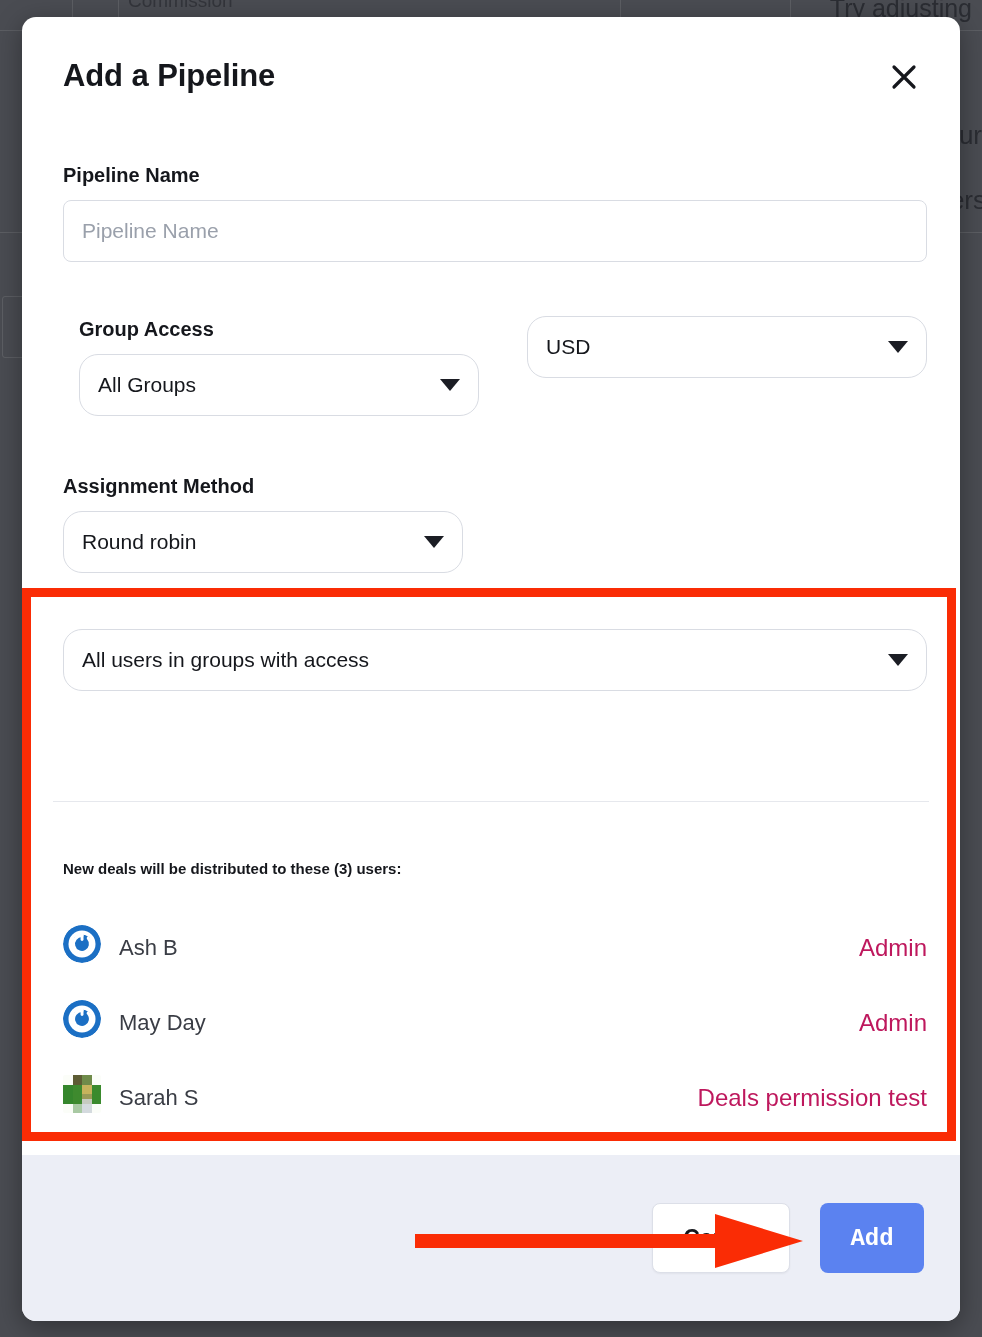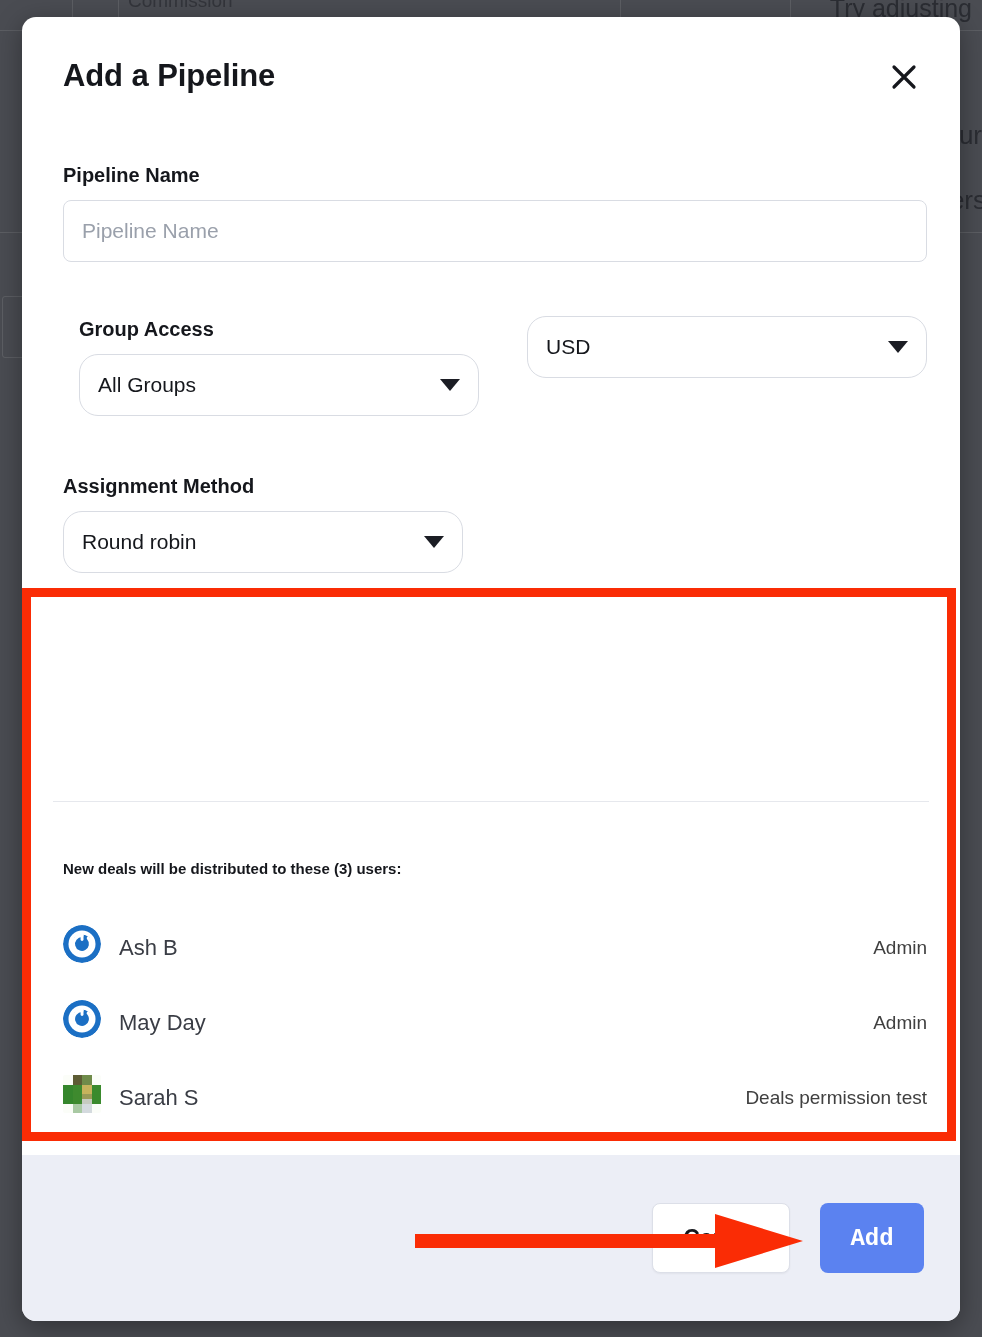--- a/index.html
+++ b/index.html
@@ -216,22 +216,22 @@
     overflow: hidden;
   }
   .user-avatar.square { border-radius: 2px; }
   .user-name {
     font-size: 22px;
     color: #3a3d45;
     line-height: 30px;
   }
   .user-role {
     margin-left: auto;
-    font-size: 19px;
-    color: #404040;
+    font-size: 24px;
+    color: #be185d;
     line-height: 30px;
     margin-top: 36px;
   }
 
   
   #modal-footer {
     position: absolute;
     left: 0;
     right: 0;
     bottom: 0;
@@ -342,20 +342,24 @@
 
     <div id="assignment-block">
       <div class="field-label">Assignment Method</div>
       <div class="select-wrap">
         <span class="select-value">Round robin</span>
         <span class="select-caret"></span>
       </div>
     </div>
 
     <div id="distribution-block">
+      <div class="select-wrap">
+        <span class="select-value">All users in groups with access</span>
+        <span class="select-caret"></span>
+      </div>
     </div>
 
     <div id="section-divider"></div>
 
     <div id="users-block">
       <div id="users-heading">New deals will be distributed to these (3) users:</div>
 
       <div class="user-row">
         <span class="user-avatar">
           <svg width="38" height="38" viewBox="0 0 38 38" aria-hidden="true">

